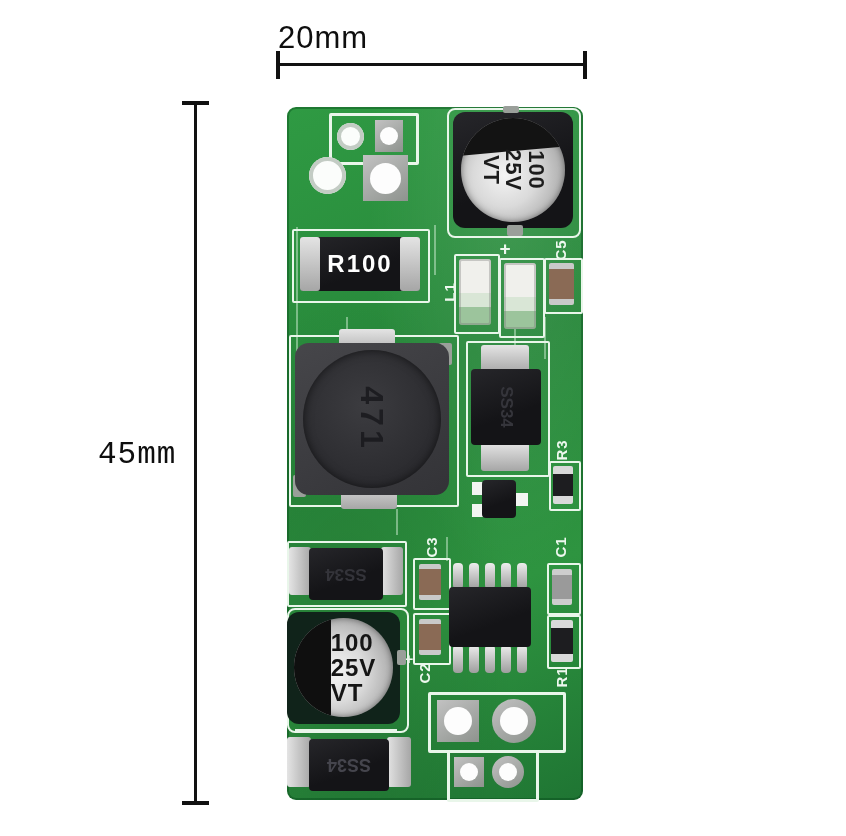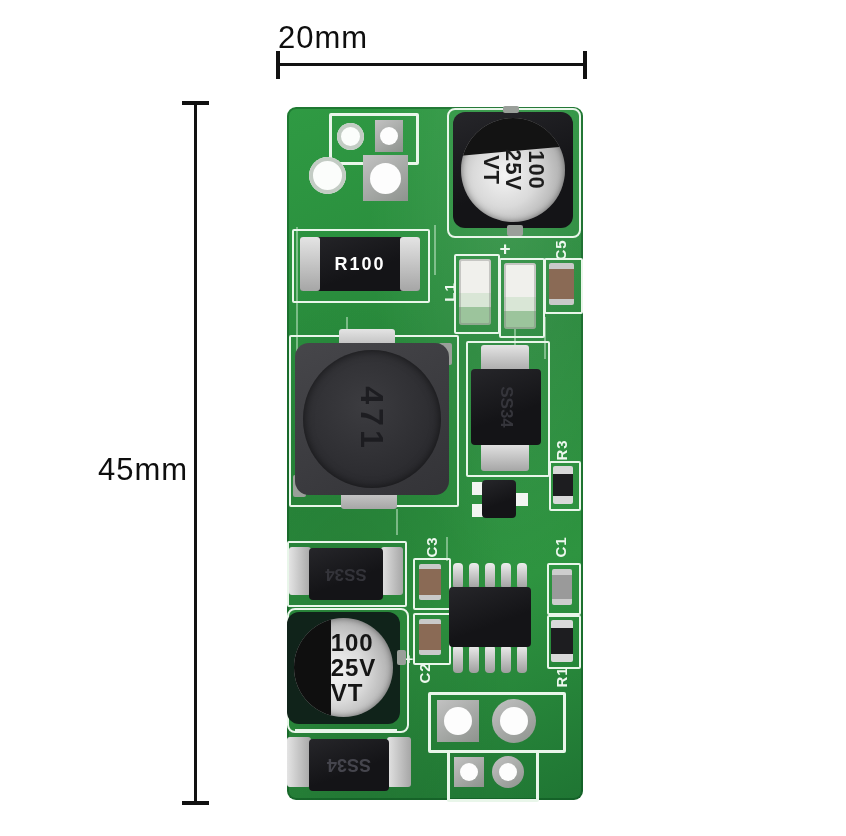--- a/index.html
+++ b/index.html
@@ -68,21 +68,21 @@
 </head>
 <body>
 
 <div class="stage">
 
   <div class="dim-label" style="left:278px;top:20px;width:307px;text-align:left;">20mm</div>
   <div class="dim-line-h" style="left:278px;top:63px;width:307px;"></div>
   <div class="dim-cap-v" style="left:276px;top:51px;"></div>
   <div class="dim-cap-v" style="left:583px;top:51px;"></div>
 
-  <div class="dim-label" style="left:98px;top:452px;">45mm</div>
+  <div class="dim-label" style="left:98px;top:437px;font-family:Liberation Mono, monospace;">45mm</div>
   <div class="dim-line-v" style="left:194px;top:104px;height:700px;"></div>
   <div class="dim-cap-h" style="left:182px;top:101px;"></div>
   <div class="dim-cap-h" style="left:182px;top:801px;"></div>
 
   <div class="pcb">
 
     <svg class="abs" style="left:0;top:0;" width="296" height="693">
       <path class="trace" d="M148 118 V168"></path>
       <path class="trace" d="M258 210 V252"></path>
       <path class="trace" d="M60 210 V226"></path>
@@ -114,21 +114,21 @@
         </div>
       </div>
     </div>
     <div class="graytab" style="left:216px;top:-1px;width:16px;height:7px;"></div>
     <div class="graytab" style="left:220px;top:118px;width:16px;height:11px;"></div>
 
     <div class="silk" style="left:5px;top:122px;width:134px;height:70px;"></div>
     <div class="blackbody" style="left:13px;top:130px;width:120px;height:54px;">
       <div class="metal" style="left:0;top:0;width:20px;height:54px;"></div>
       <div class="metal" style="left:100px;top:0;width:20px;height:54px;"></div>
-      <div class="marking" style="left:0;top:0;width:100%;height:100%;display:flex;align-items:center;justify-content:center;font-size:18px;letter-spacing:2px;text-align:center;">R100</div>
+      <div class="marking" style="left:0;top:0;width:100%;height:100%;display:flex;align-items:center;justify-content:center;font-size:24px;letter-spacing:2px;text-align:center;">R100</div>
     </div>
 
     <div class="plus" style="left:218px;top:142px;">+</div>
     <div class="refdes" style="left:273px;top:143px;">C5</div>
 
     <div class="refdes" style="left:162px;top:185px;">L1</div>
     <div class="silk" style="left:167px;top:147px;width:42px;height:76px;"></div>
     <div class="led" style="left:172px;top:152px;width:32px;height:66px;"></div>
     <div class="silk" style="left:212px;top:151px;width:42px;height:76px;"></div>
     <div class="led" style="left:217px;top:156px;width:32px;height:66px;"></div>

